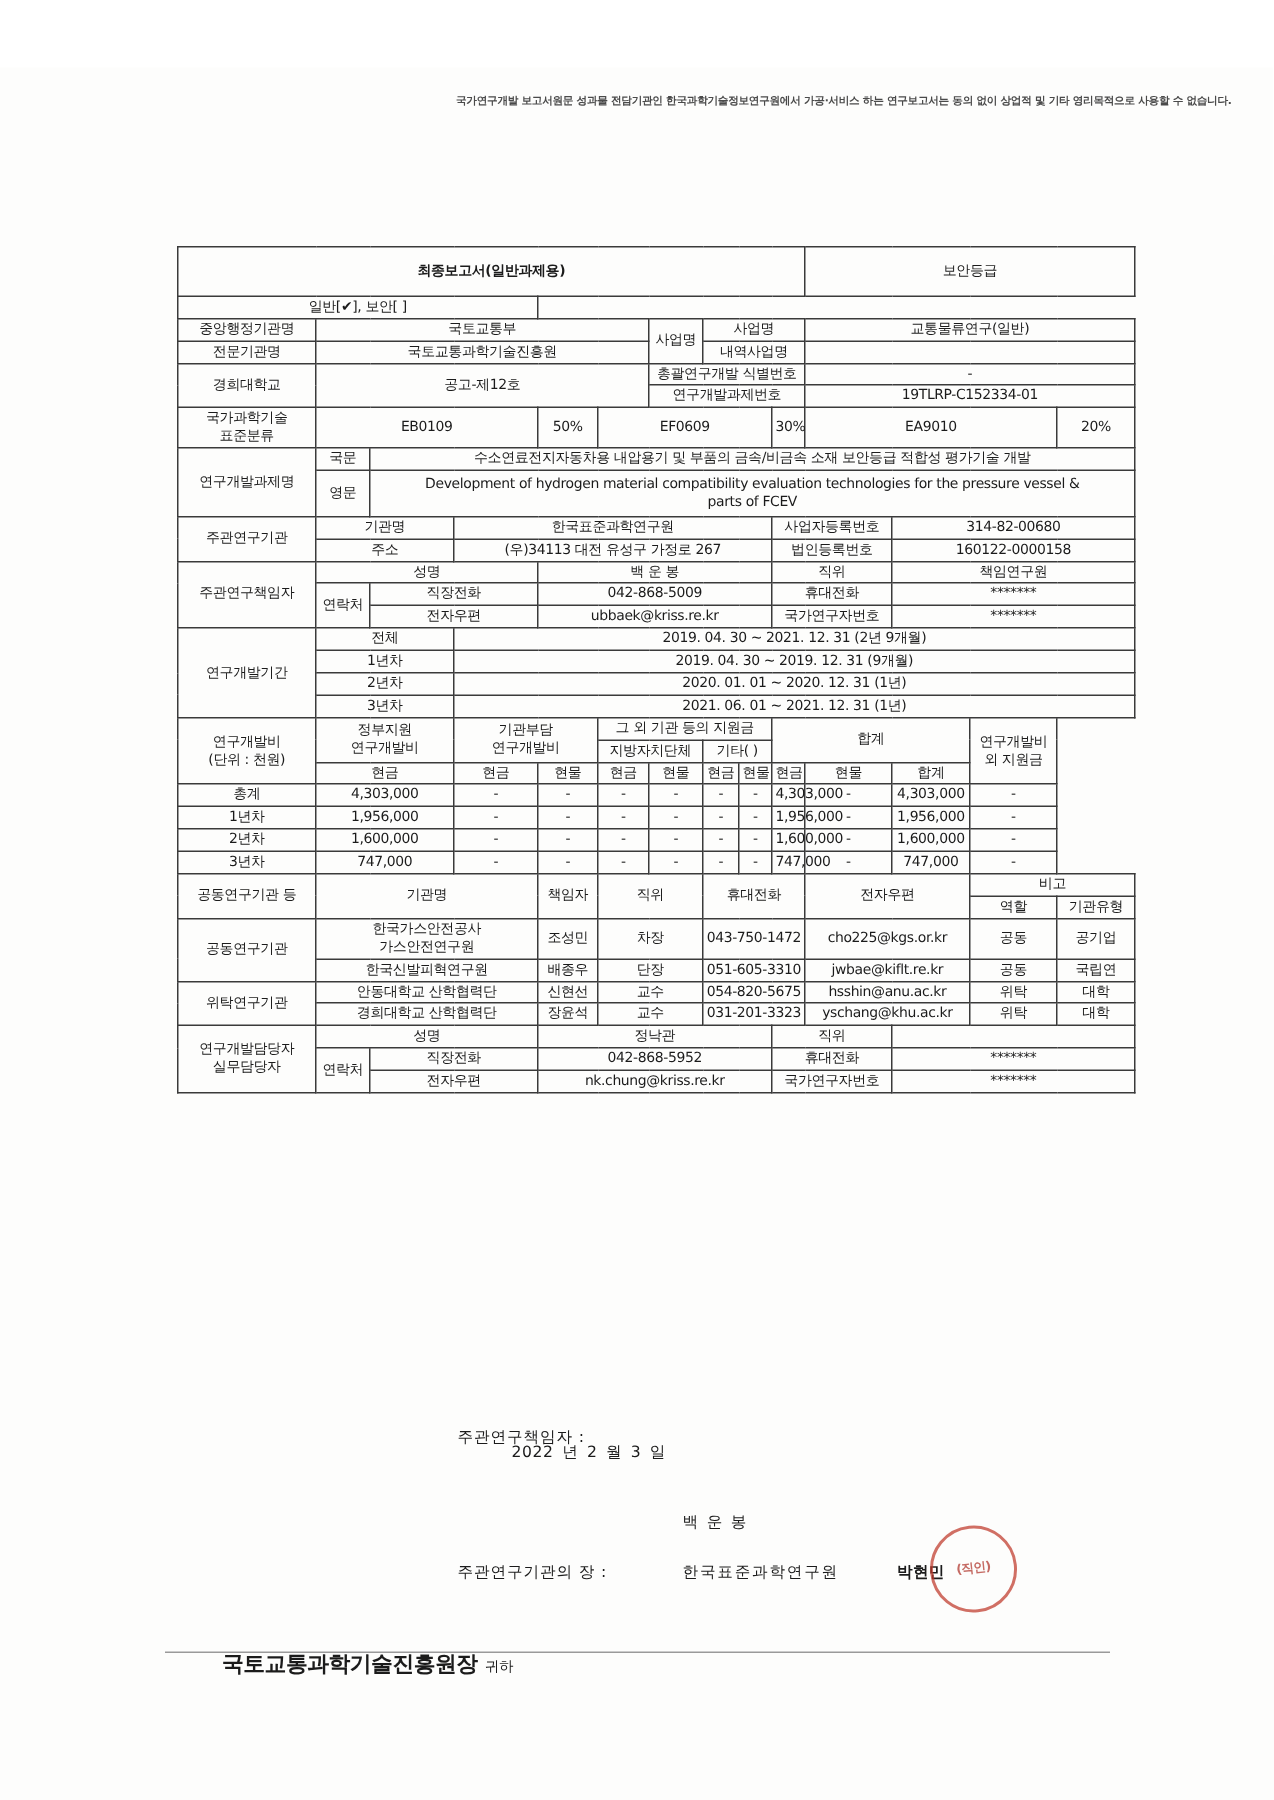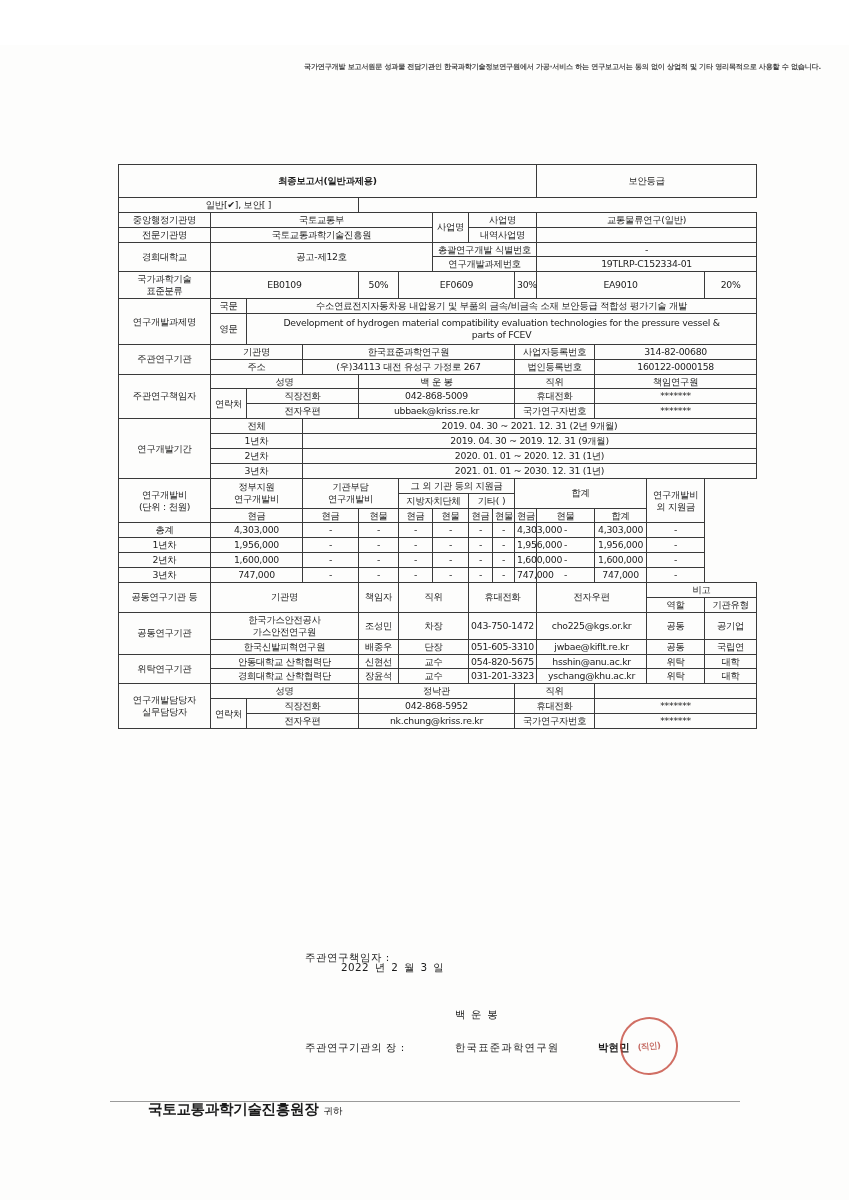--- a/index.html
+++ b/index.html
@@ -285,21 +285,21 @@
       <tr>
         <td colspan="2">1년차</td>
         <td colspan="11">2019. 04. 30 ~ 2019. 12. 31 (9개월)</td>
       </tr>
       <tr>
         <td colspan="2">2년차</td>
         <td colspan="11">2020. 01. 01 ~ 2020. 12. 31 (1년)</td>
       </tr>
       <tr>
         <td colspan="2">3년차</td>
-        <td colspan="11">2021. 01. 01 ~ 2030. 12. 31 (1년)</td>
+        <td colspan="11">2021. 06. 01 ~ 2021. 12. 31 (1년)</td>
       </tr>
 
       <tr>
         <td rowspan="3" class="two-line">
           <span>연구개발비</span><br>
           <span>(단위 : 천원)</span>
         </td>
         <td rowspan="2" colspan="2" class="two-line sm">
           <span>정부지원</span><br>
           <span>연구개발비</span>

